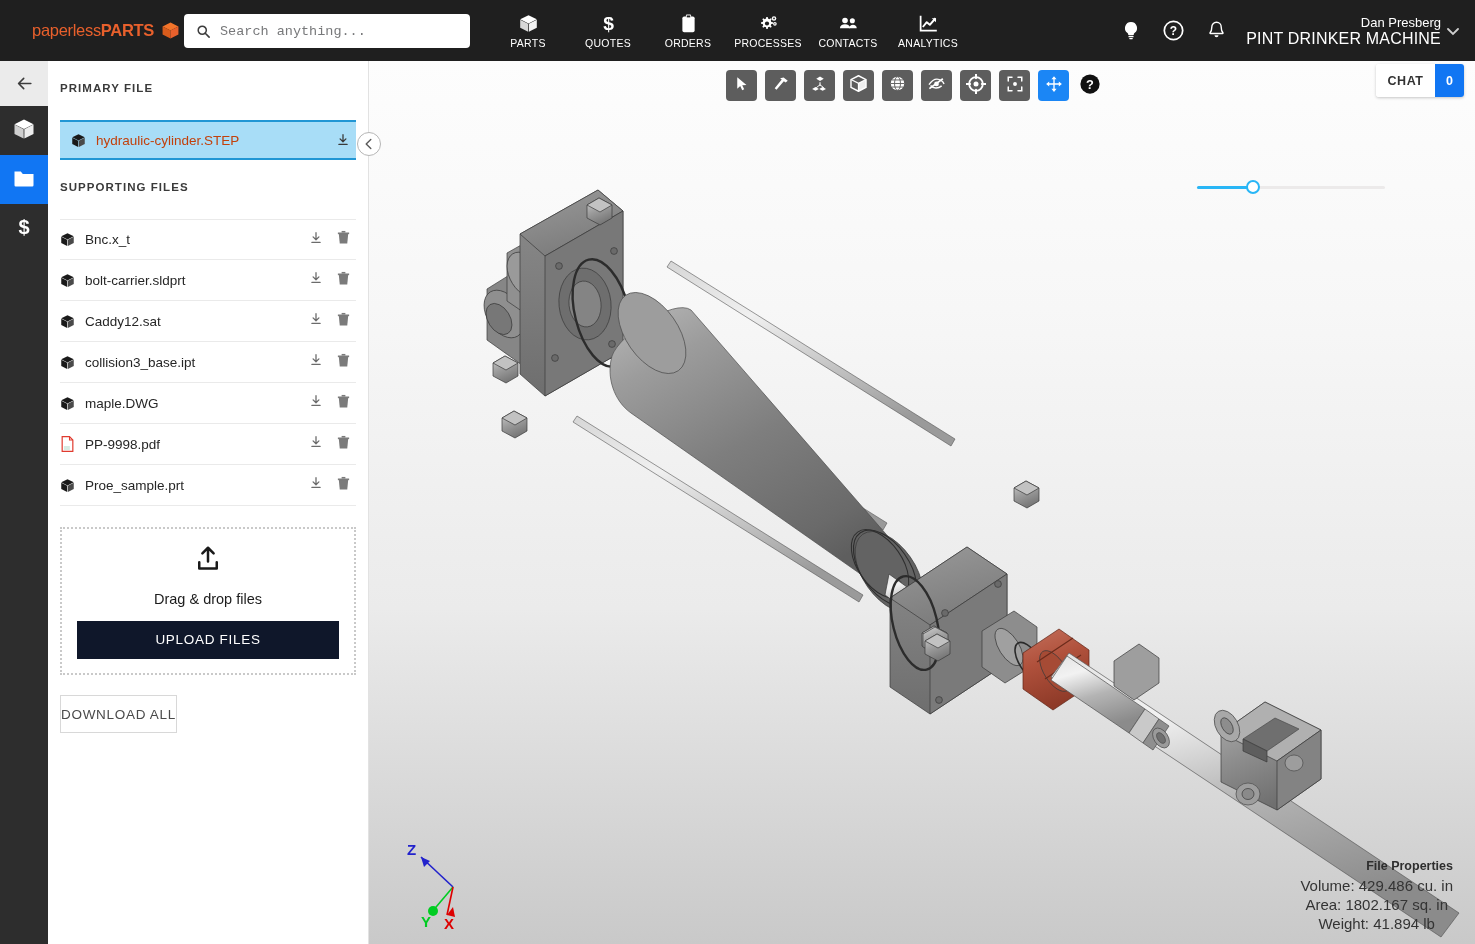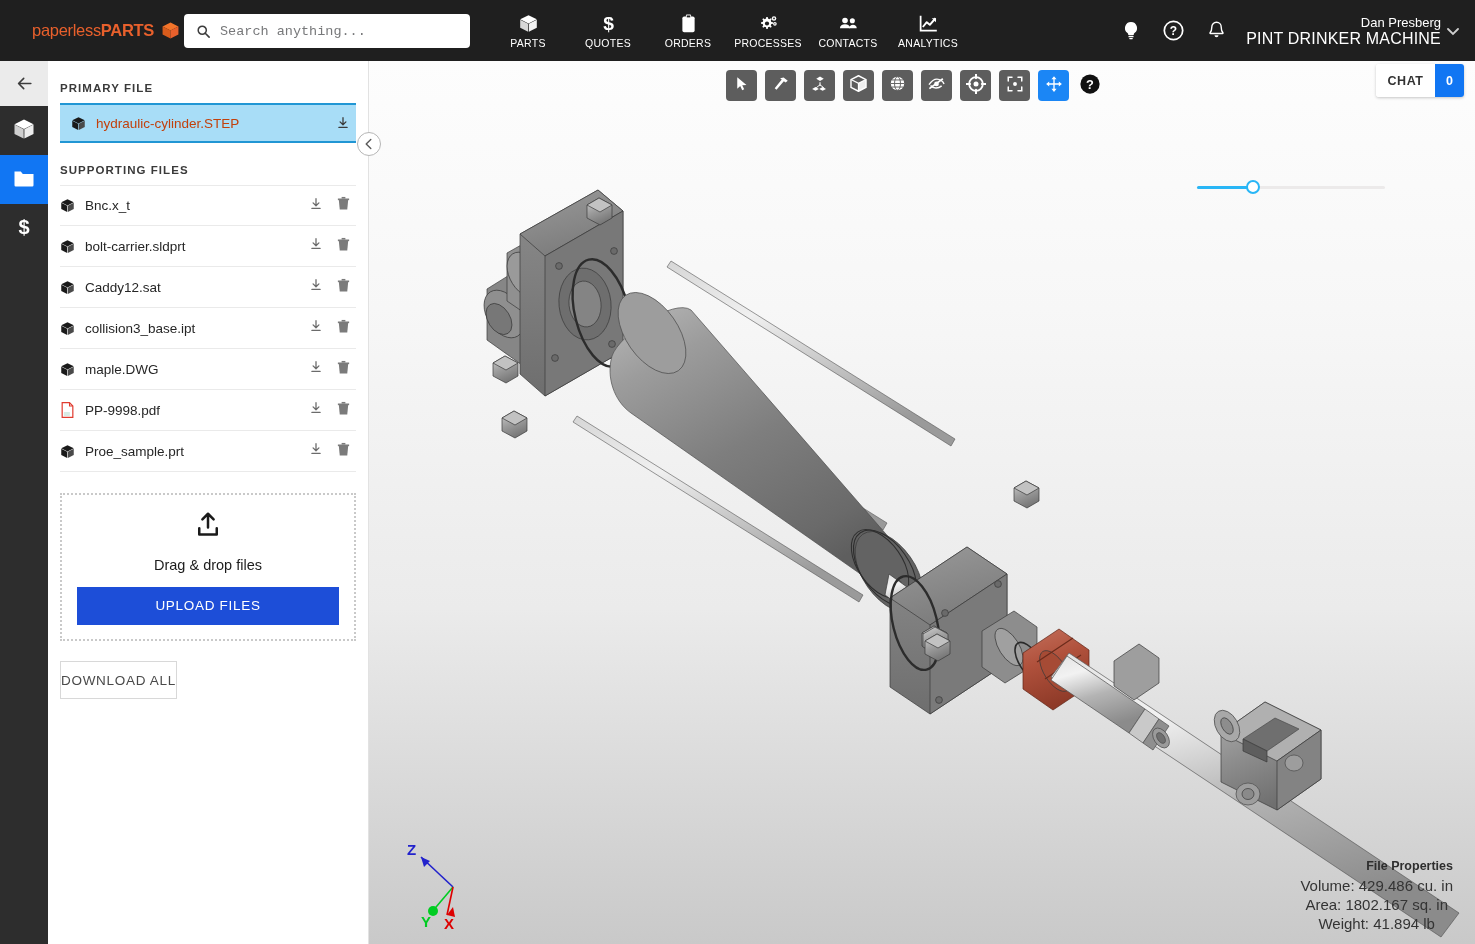--- a/index.html
+++ b/index.html
@@ -93,21 +93,21 @@
   
   #sidebar {
     position: absolute; left: 48px; top: 61px;
     width: 321px; height: 883px;
     background: #ffffff;
     border-right: 1px solid #e2e2e2;
     overflow: hidden;
   }
   .sect-title {
     font-size: 11.5px; font-weight: 700; color: #3a3a3a;
-    letter-spacing: 1.05px; padding: 21px 0 9px 12px;
+    letter-spacing: 1.05px; padding: 21px 0 26px 12px;
   }
   #primaryfile {
     margin: 0 12px; height: 40px;
     background: #a8ddf7;
     border-top: 2px solid #2196d4;
     border-bottom: 2px solid #2196d4;
     display: flex; align-items: center;
     cursor: pointer;
   }
   #primaryfile .fname {
@@ -132,21 +132,21 @@
     margin: 21px 12px 0 12px; height: 148px;
     border: 2px dotted #c9c9c9;
     display: flex; flex-direction: column;
     align-items: center; justify-content: center;
     background: #fff;
   }
   #dropzone .dztext {
     font-size: 14.5px; color: #1c1c1c; margin-top: 13px; margin-bottom: 14px;
   }
   #uploadbtn {
-    width: 262px; height: 38px; background: #1d4ed8;
+    width: 262px; height: 38px; background: #0f172a;
     color: #fff; font-size: 13.5px; letter-spacing: 0.7px;
     display: flex; align-items: center; justify-content: center;
     cursor: pointer; border: none;
     font-family: "Liberation Sans", sans-serif;
   }
   #downloadall {
     margin: 20px 12px 0 12px; height: 38px;
     border: 1px solid #d8d8d8; background: #fff;
     color: #4a4a4a; font-size: 13.5px; letter-spacing: 0.7px;
     display: flex; align-items: center; justify-content: center;

